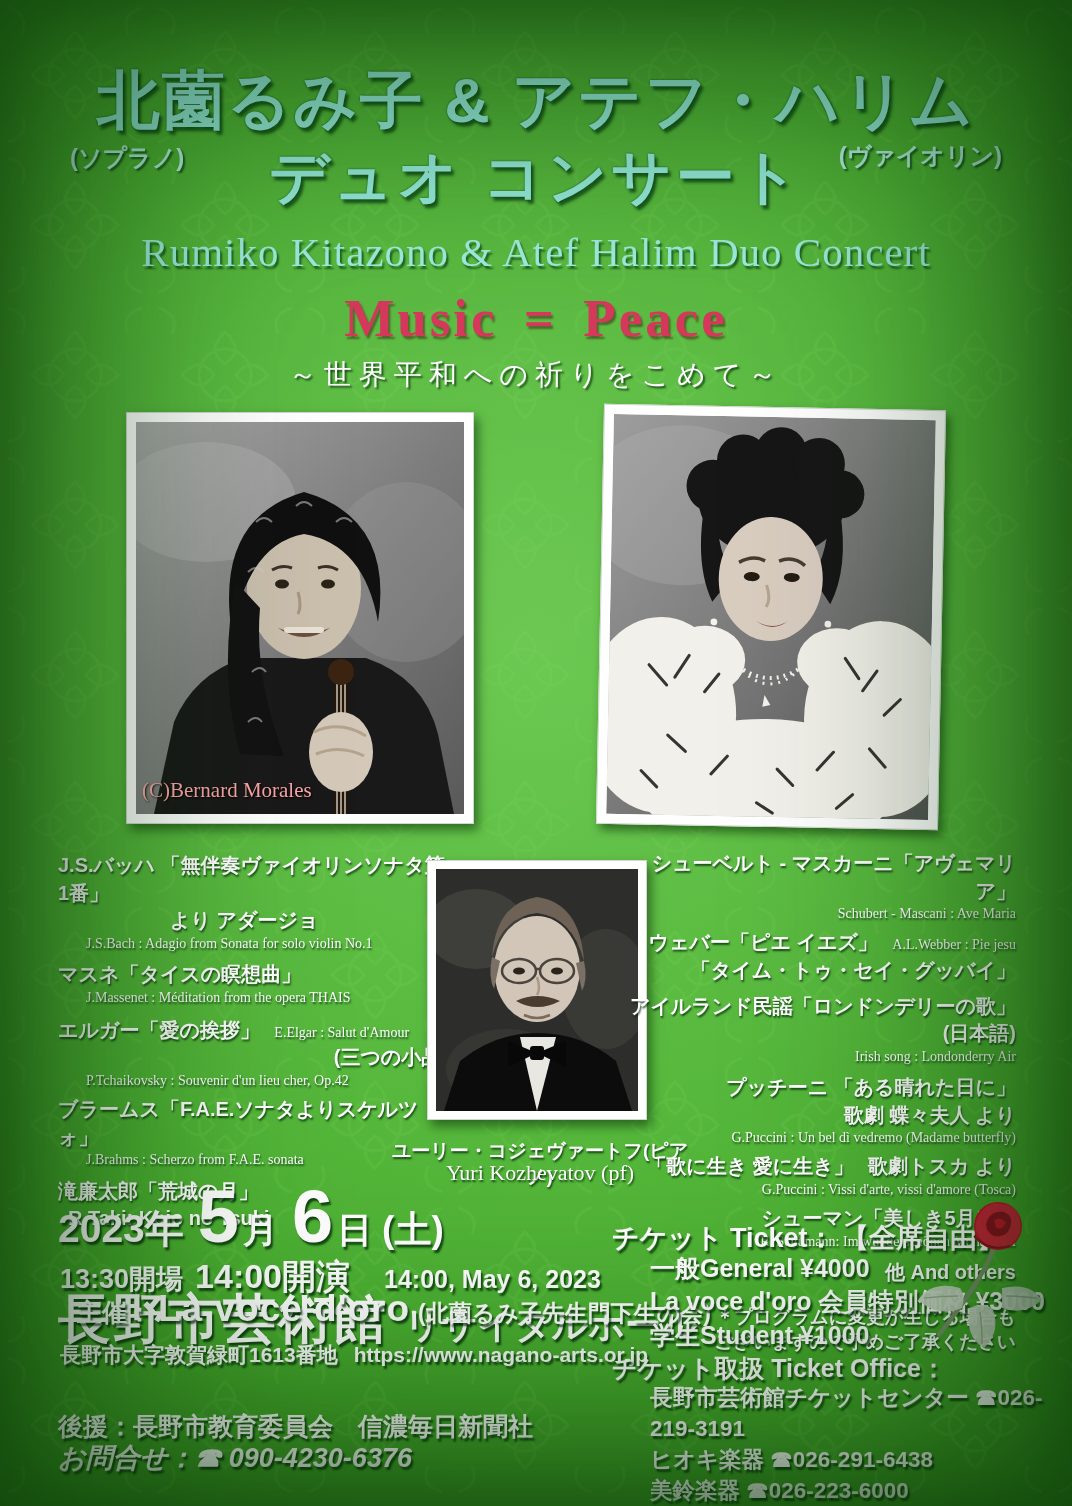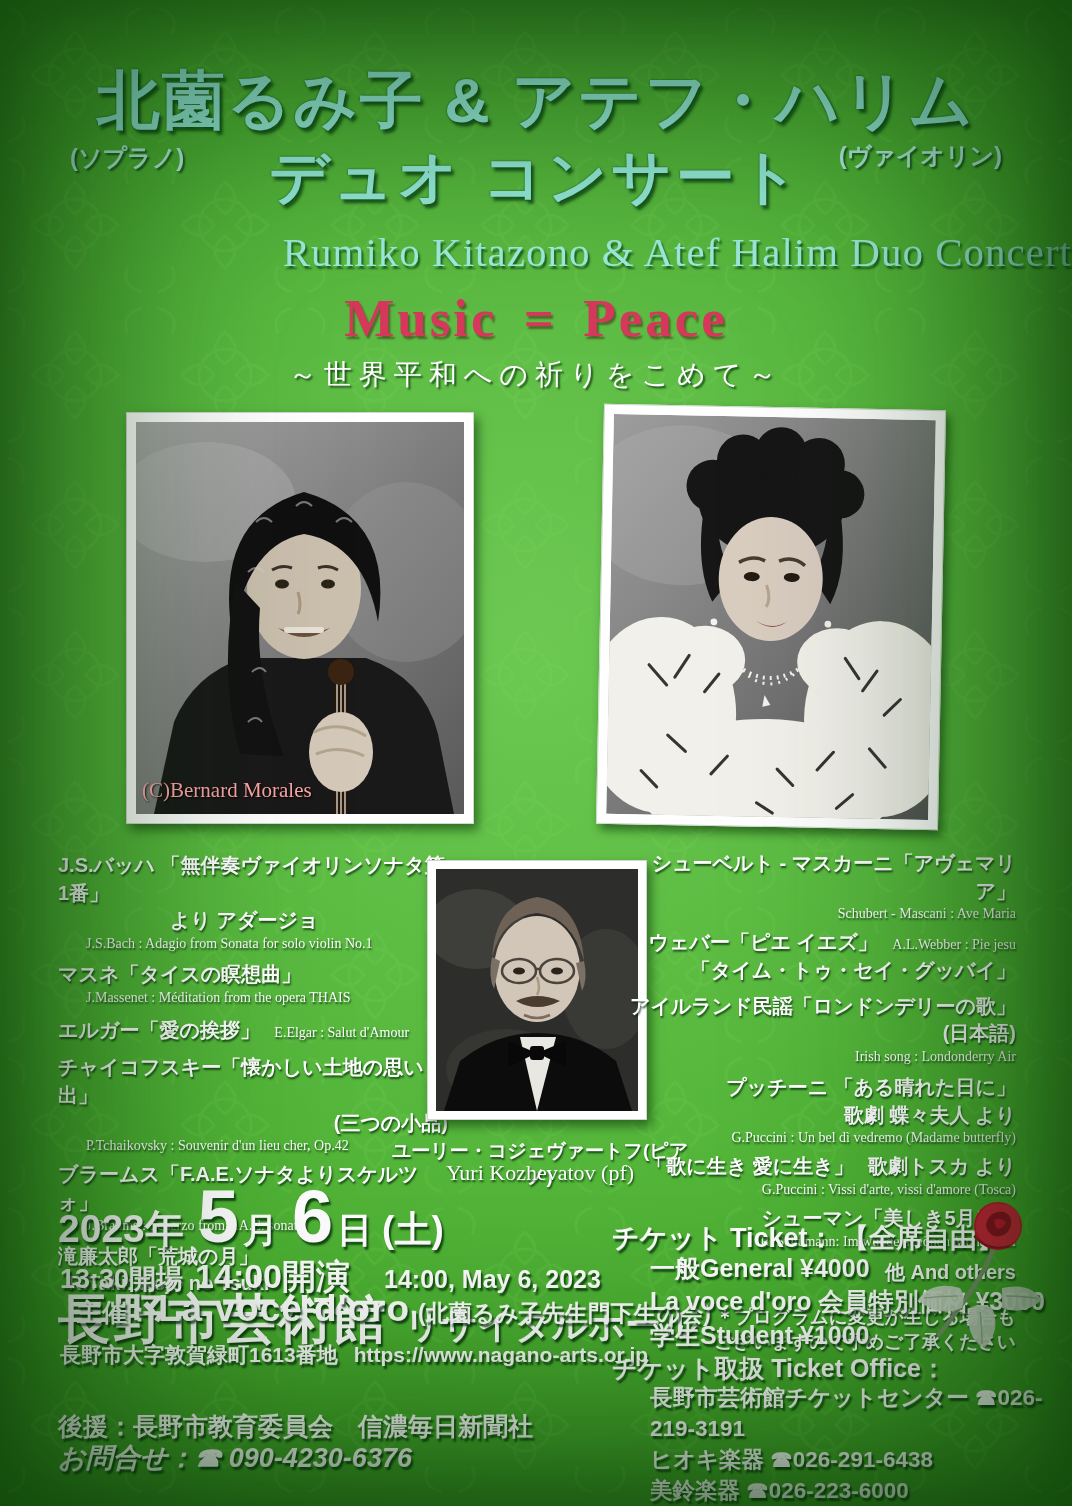--- a/index.html
+++ b/index.html
@@ -31,21 +31,21 @@
     font-size:59px; font-weight:700; letter-spacing:4px; color:#97ecdd;
     text-shadow: 3px 4px 3px rgba(7,60,18,0.75), 0 0 2px rgba(7,60,18,0.9);
   }
   .note-l, .note-r {
     position:absolute; font-size:24px; font-weight:700; color:#b9f3e8;
     text-shadow: 2px 2px 2px rgba(7,60,18,0.8);
   }
   .note-l { left:70px; top:142px; }
   .note-r { right:70px; top:140px; }
   .subtitle-en {
-    position:absolute; top:228px; left:0; right:0; text-align:right;
+    position:absolute; top:228px; left:0; right:0; text-align:center;
     font-family:"Liberation Serif", serif; font-size:41px; color:#9fede0;
     letter-spacing:1px; text-shadow: 2px 3px 2px rgba(7,60,18,0.7);
   }
   .slogan {
     position:absolute; top:288px; left:0; right:0; text-align:center;
     font-family:"Liberation Serif", serif; font-weight:700; font-size:53px;
     color:#d6395c; letter-spacing:3px; word-spacing:10px;
     text-shadow: 2px 3px 2px rgba(70,0,18,0.45);
   }
   .slogan-sub {
@@ -273,21 +273,20 @@
   <div class="prog prog-left">
     <div class="jp">J.S.バッハ 「無伴奏ヴァイオリンソナタ第1番」</div>
     <div class="jp ind-big">より アダージョ</div>
     <div class="en ind">J.S.Bach : Adagio from Sonata for solo violin No.1</div>
     <div class="jp mt8">マスネ「タイスの瞑想曲」</div>
     <div class="en ind">J.Massenet : Méditation from the opera THAIS</div>
     <div class="mt10">
       <span class="jp">エルガー「愛の挨拶」</span>
       <span class="en inline-gap">E.Elgar : Salut d'Amour</span>
     </div>
-    <div class="jp mt10">チャイコフスキー「懐かしい土地の思い出」</div>
     <div class="jp tr">(三つの小品)</div>
     <div class="en ind">P.Tchaikovsky : Souvenir d'un lieu cher, Op.42</div>
     <div class="jp mt6">ブラームス「F.A.E.ソナタよりスケルツォ」</div>
     <div class="en ind">J.Brahms : Scherzo from F.A.E. sonata</div>
     <div class="mt8">
       <span class="jp">滝廉太郎「荒城の月」</span>
       <span class="jp inline-gap">R.Taki: Kojo no Tsuki</span>
     </div>
   </div>
 

